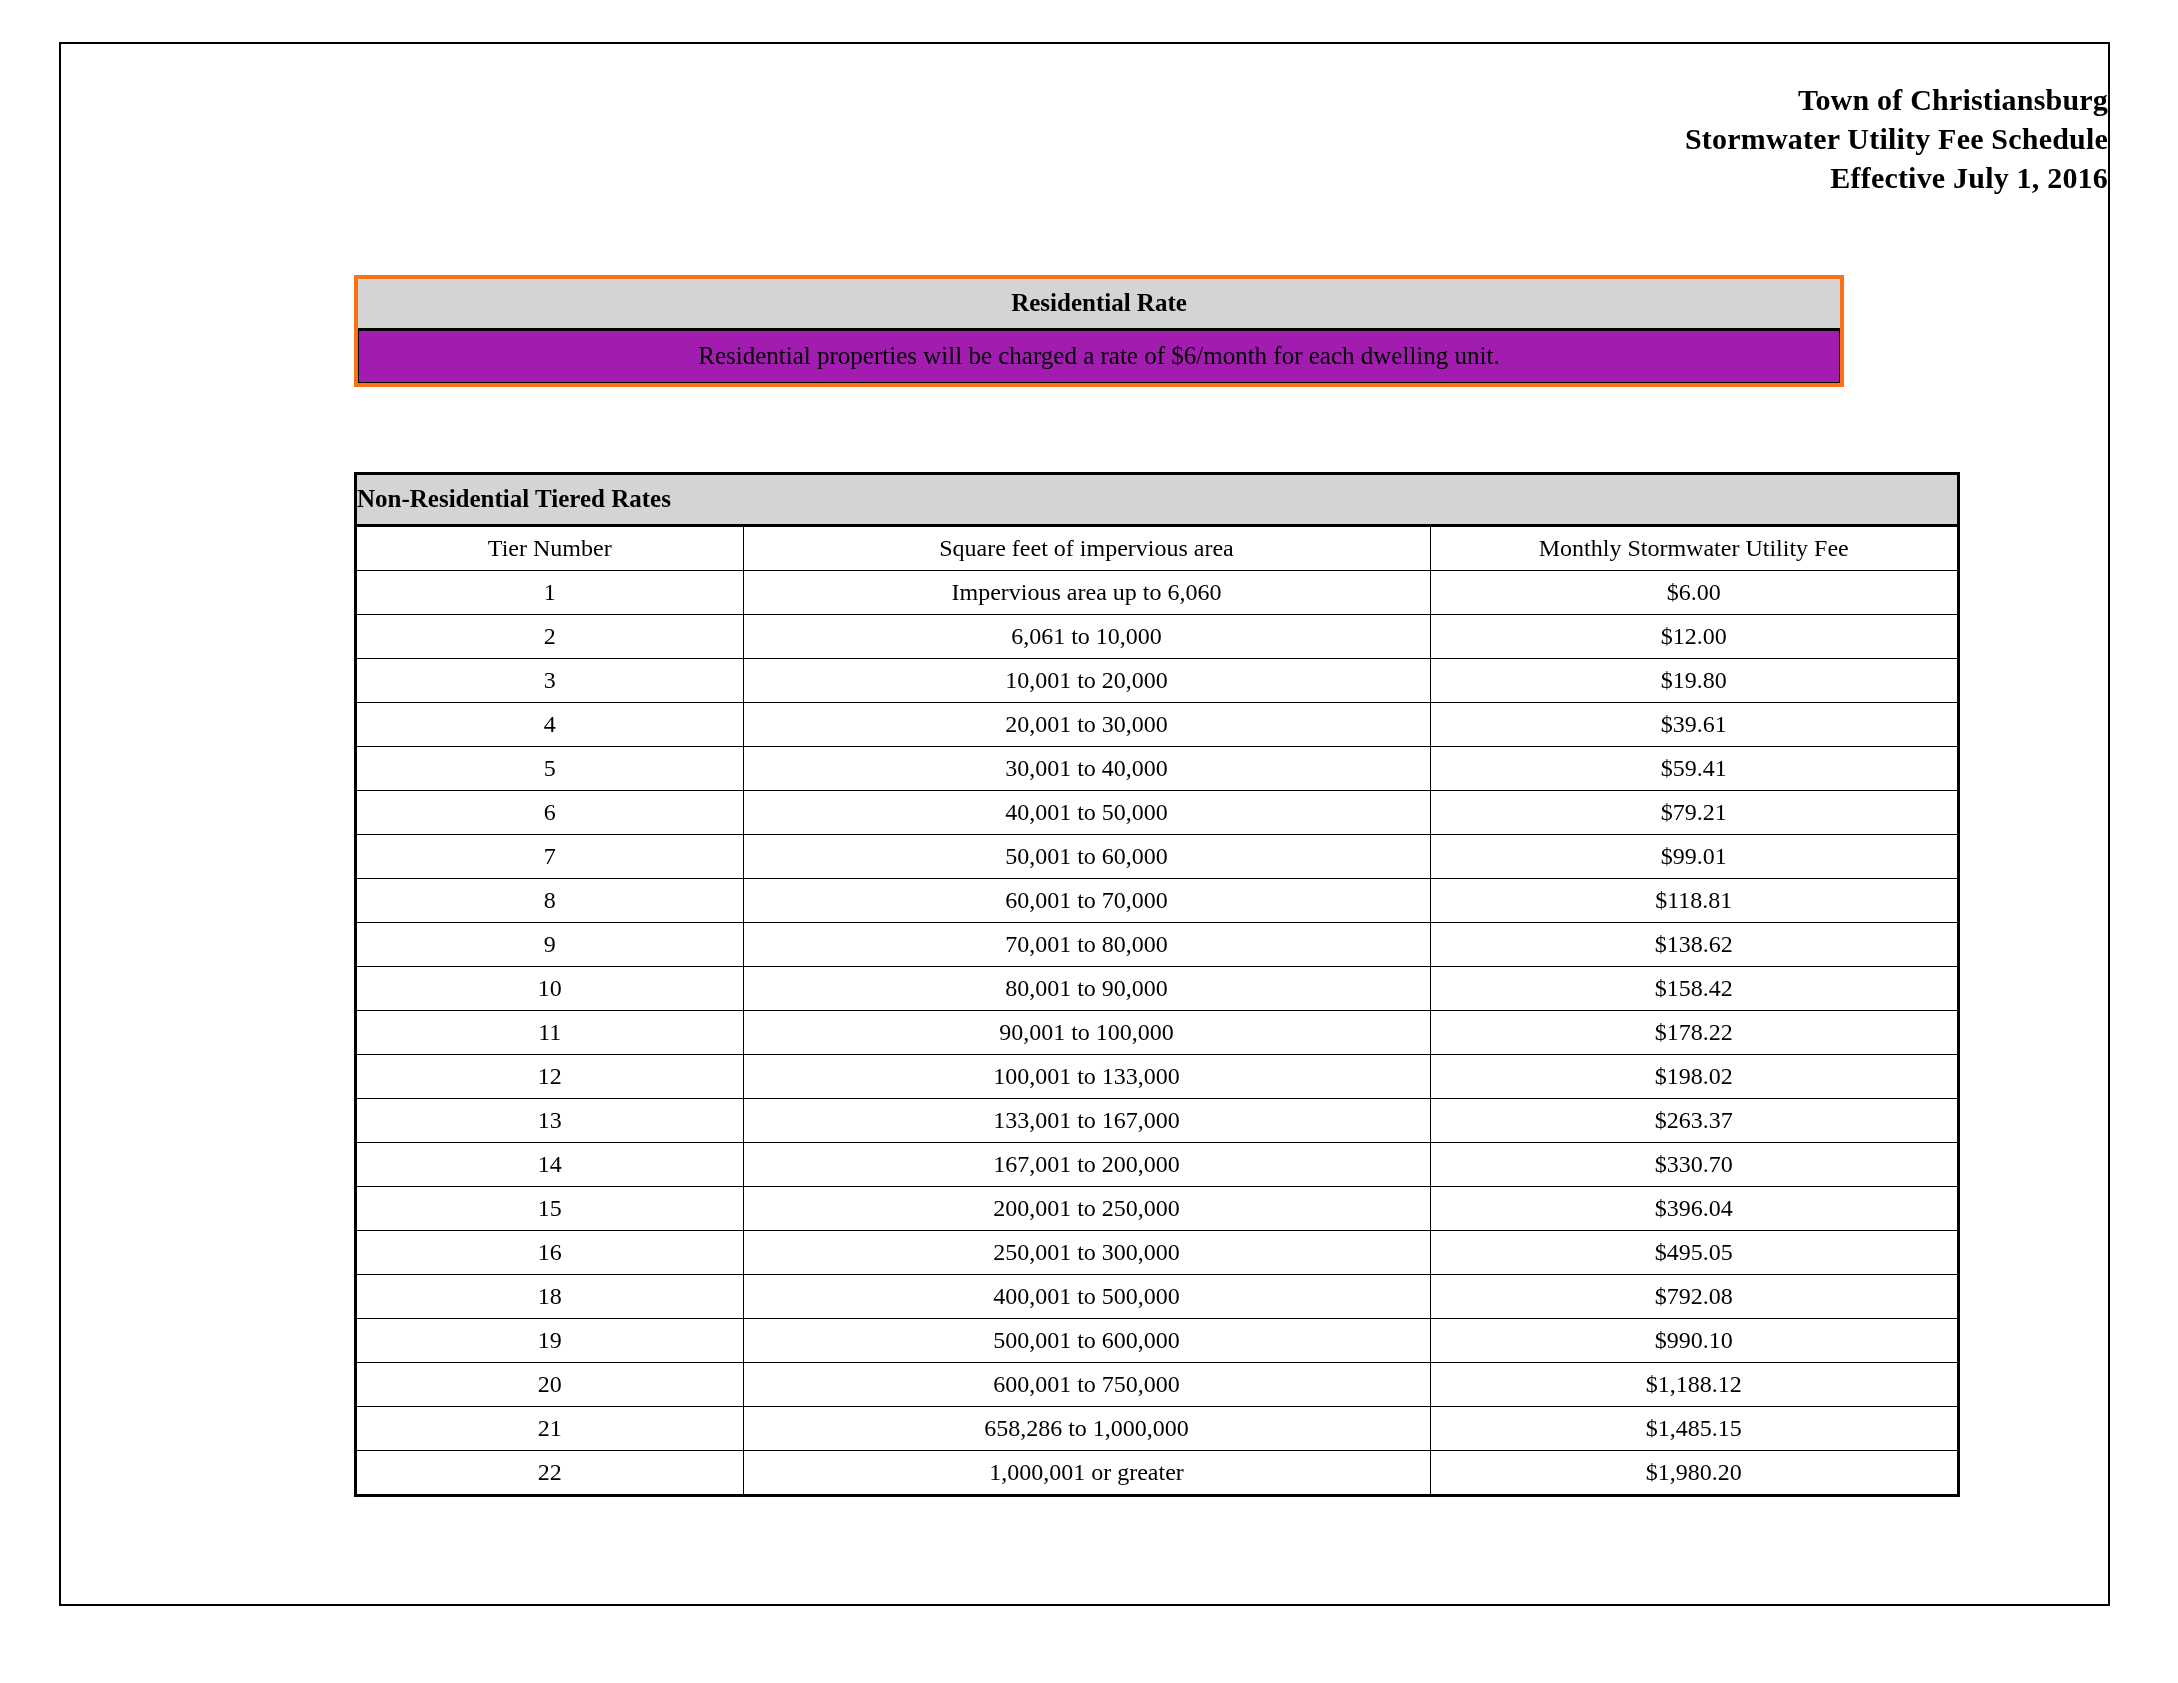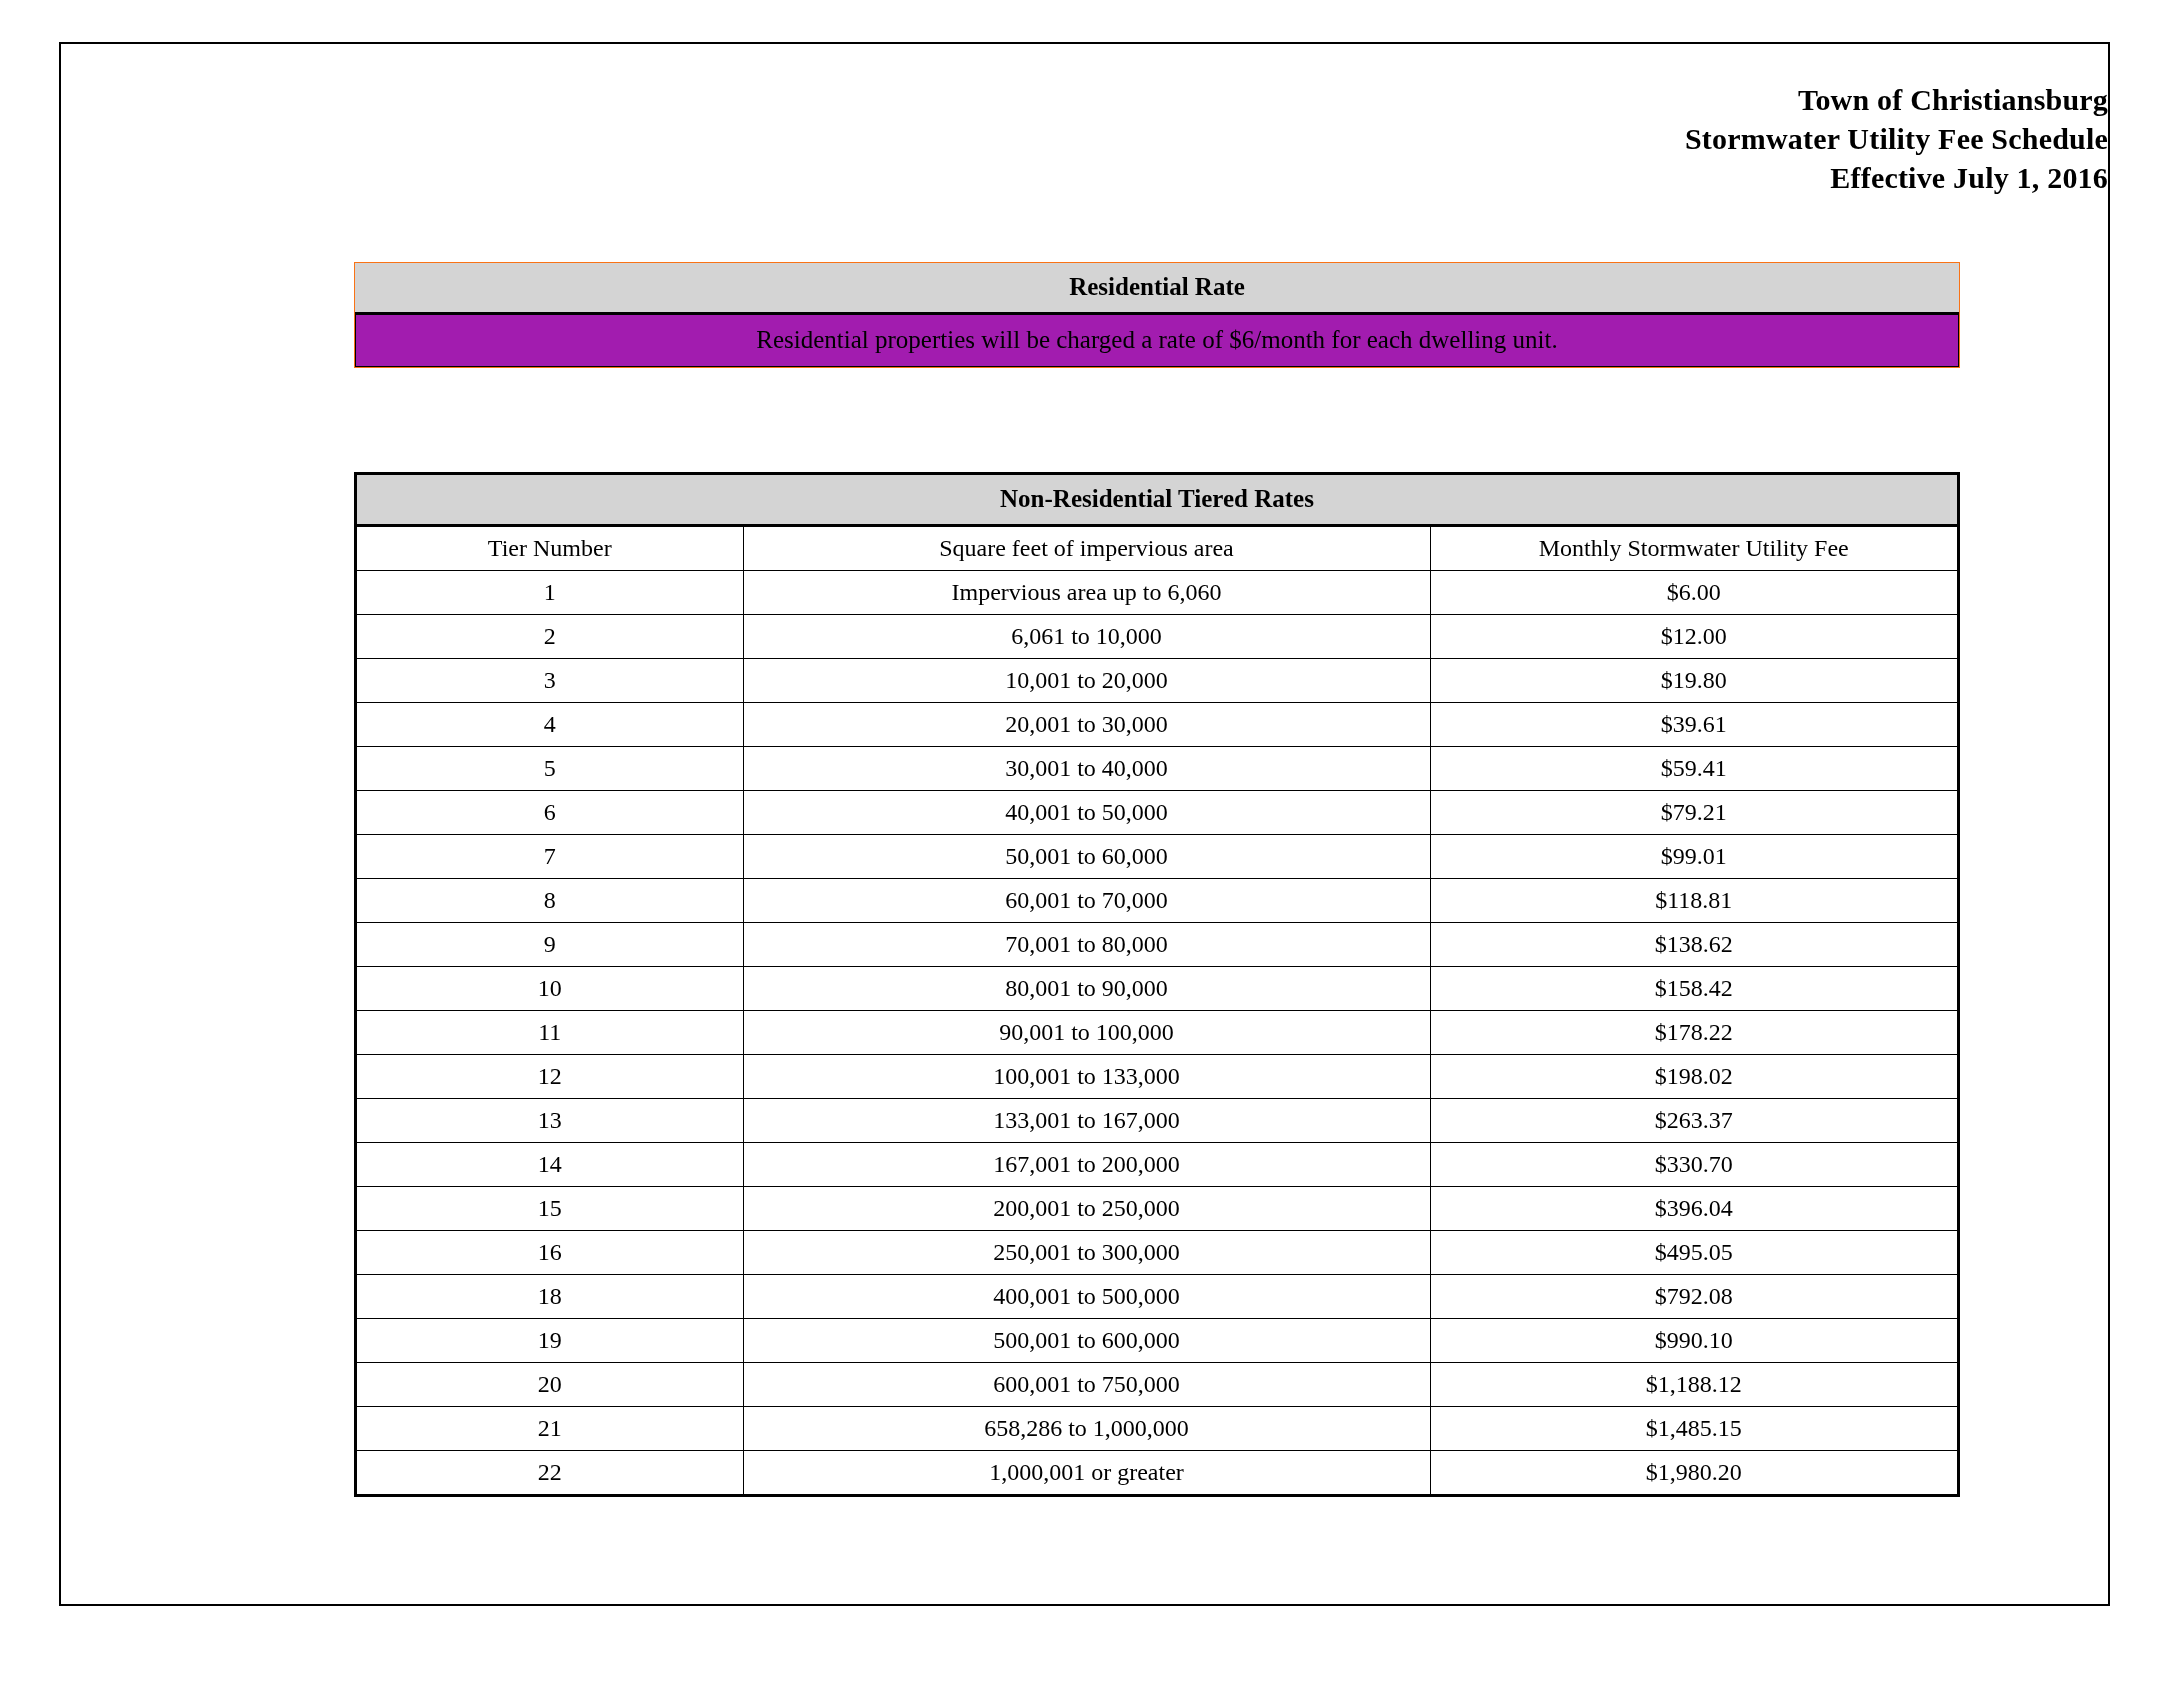--- a/index.html
+++ b/index.html
@@ -32,23 +32,23 @@
     margin-top: 36px;
   }
   .doc-header div {
     letter-spacing: 0.2px;
   }
 
   
   .res-block {
     position: absolute;
     left: 293px;
-    top: 218px;
-    width: 1606px;
-    border: 1px solid #f97316;
+    top: 231px;
+    width: 1490px;
+    border: 4px solid #f97316;
     box-sizing: border-box;
   }
   .res-title {
     background: #d4d4d4;
     border-bottom: 3px solid #000000;
     text-align: center;
     font-weight: bold;
     font-size: 25px;
     padding: 10px 0 11px 0;
   }
@@ -69,21 +69,20 @@
     position: absolute;
     left: 293px;
     top: 428px;
     width: 1606px;
     border: 3px solid #000000;
     box-sizing: border-box;
   }
   .nr-title {
     background: #d4d4d4;
     border-bottom: 3px solid #000000;
-    text-align: center;
     font-weight: bold;
     font-size: 25px;
     padding: 10px 0 11px 0;
   }
   table.nr-table {
     border-collapse: collapse;
     width: 100%;
     table-layout: fixed;
     padding-left: 41px;
   }

